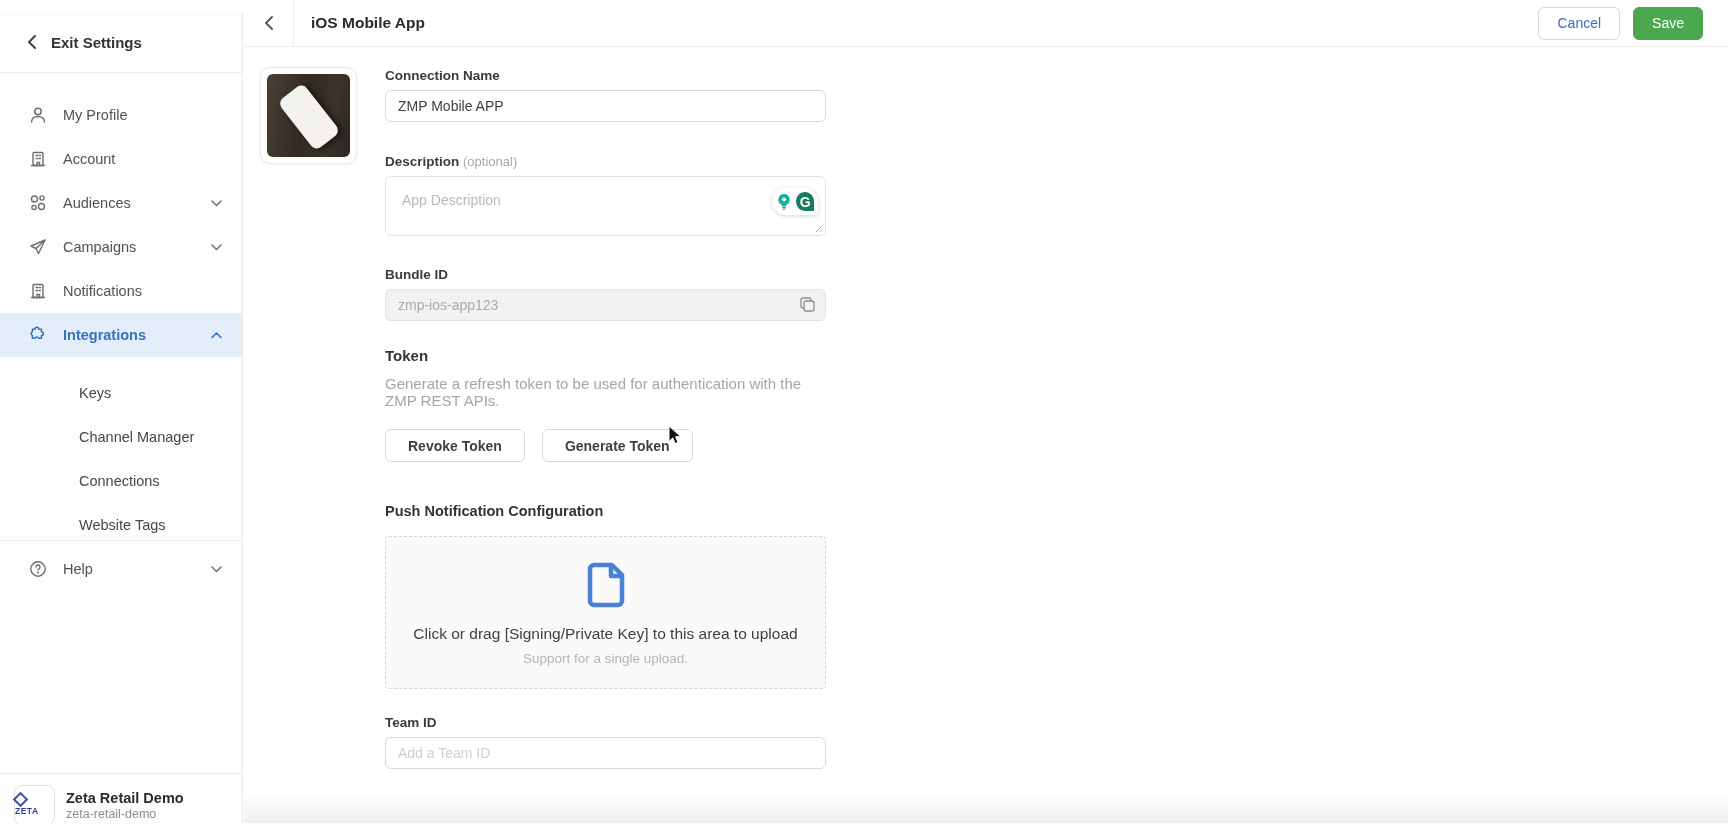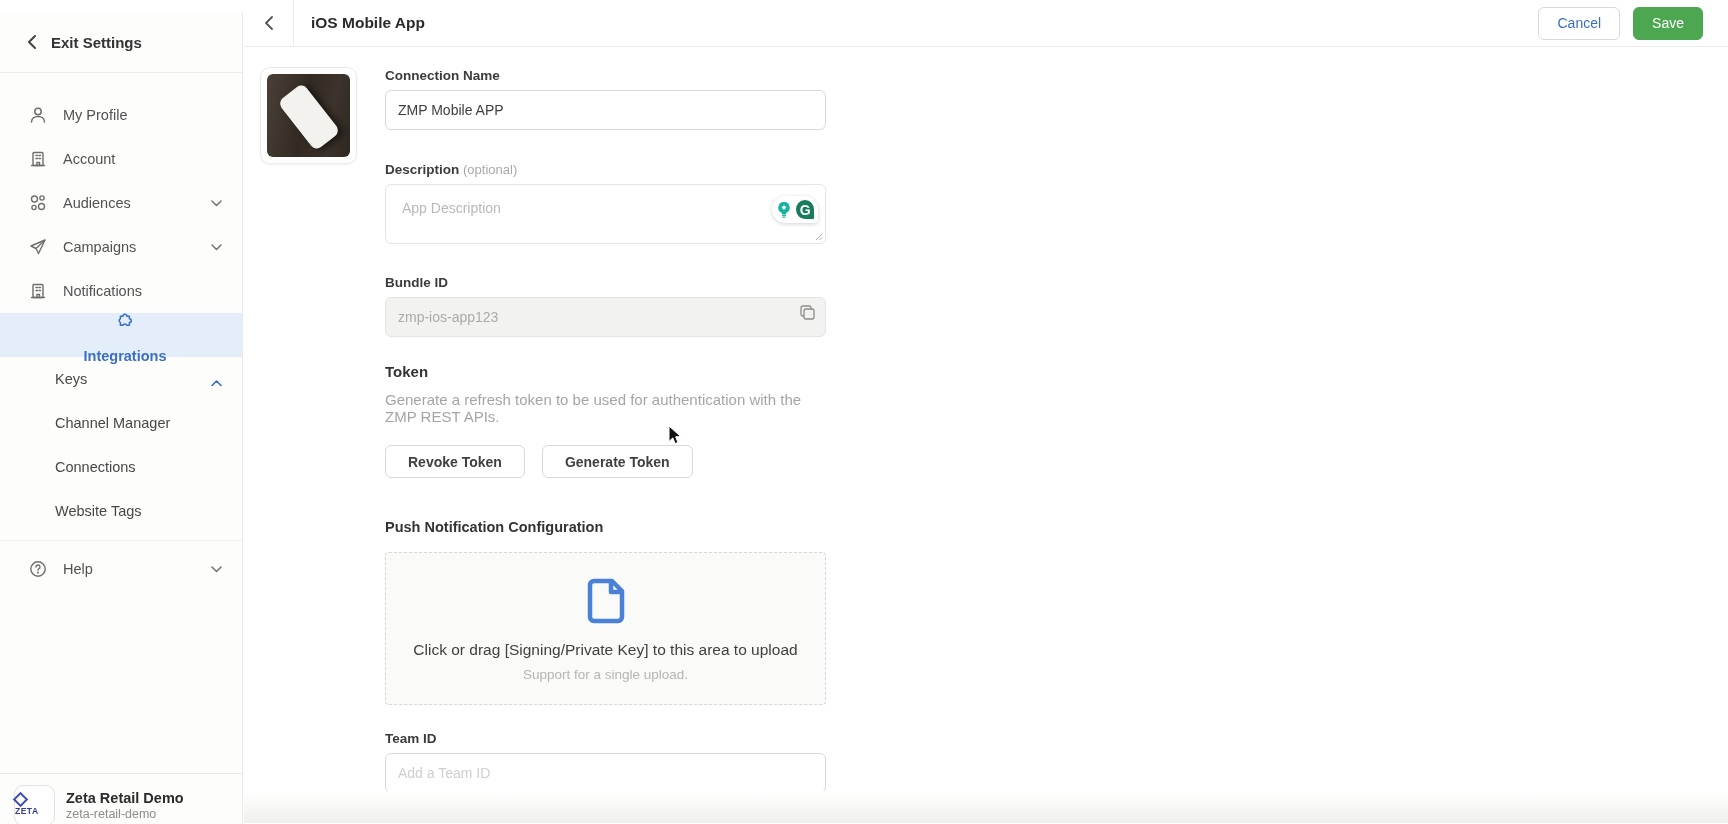--- a/index.html
+++ b/index.html
@@ -13,25 +13,25 @@
     padding-left:27px; gap:15px; border-bottom:1px solid #ececea; cursor:pointer; }
   .exit-header .chev { color:#444; display:flex; }
   .exit-header .lbl { font-size:15px; font-weight:700; color:#333; }
   .nav { padding-top:12px; }
   .nav-item { height:44px; display:flex; align-items:center; padding:0 20px 0 28px;
     gap:16px; font-size:14.5px; color:#525252; cursor:pointer; }
   .nav-item .ic { width:19px; height:19px; flex:0 0 19px; display:flex; align-items:center; justify-content:center; }
   .nav-item .ic svg { stroke:#6e6e6e; }
   .nav-item .chev-r { margin-left:auto; display:flex; }
   .nav-item .chev-r svg { stroke:#777; }
-  .nav-item.active { background:#e3eefa; color:#3a6fc2; font-weight:700;flex-direction:column; }
+  .nav-item.active { background:#e3eefa; color:#3a6fc2; font-weight:700; }
   .nav-item.active .ic svg { stroke:#3a6fc2; }
   .nav-item.active .chev-r svg { stroke:#3a6fc2; }
-  .sub-item { height:44px; display:flex; align-items:center; padding-left:55px;
-    font-size:14.5px; color:#474747; cursor:pointer; }
+  .sub-item { height:44px; display:flex; align-items:flex-end; padding-left:55px;
+    font-size:14.5px; color:#474747; cursor:pointer;margin-left:24px; }
   .nav-divider { border-top:1px solid #eeeeec; margin:7px 0 6px 0; }
   .org { margin-top:auto; border-top:1px solid #e9e9e7; height:63px; display:flex;
     align-items:center; padding:0 14px; gap:11px; cursor:pointer; }
   .zeta-logo { width:41px; height:41px; background:#fff; border:1px solid #e2e2e0;
     border-radius:9px; display:flex; flex-direction:column; align-items:flex-start;
     justify-content:center; gap:1px; }
   .zeta-diamond { width:11px; height:11px; border:2px solid #3d4db5; transform:rotate(45deg); }
   .zeta-word { font-size:8.5px; font-weight:700; color:#2f3d99; letter-spacing:0.5px; }
   .org-name { font-size:14.5px; font-weight:700; color:#2b2b2b; line-height:1.25; }
   .org-slug { font-size:12.5px; color:#8d8d8d; }
@@ -56,21 +56,21 @@
     box-shadow:0 1px 3px rgba(0,0,0,0.06); }
   .thumb-img { width:100%; height:100%; border-radius:6px; position:relative; overflow:hidden;
     background:linear-gradient(100deg,#4a4037 0%,#322a23 45%,#3c342c 75%,#2e2720 100%); }
   .thumb-phone { position:absolute; left:26px; top:12px; width:32px; height:62px;
     background:#f3f2ee; border-radius:7px; transform:rotate(-38deg);
     box-shadow:3px 4px 7px rgba(0,0,0,0.55); }
 
   .form { position:absolute; left:141px; top:0; width:441px; }
   .field-label { font-size:13.5px; font-weight:700; color:#3b3b3b; }
   .opt-hint { font-weight:400; color:#a9a9a9; font-size:13px; }
-  .txt-input { width:100%; height:40px; border:1px solid #d9d9d9; border-radius:6px;
+  .txt-input { width:100%; height:32px; border:1px solid #d9d9d9; border-radius:6px;
     background:#fff; padding:8px 12px; font-size:14px; color:#404040; font-family:inherit; outline:none; }
   .txt-input::placeholder { color:#cfcfcd; }
   .txt-input.disabled { background:#f2f2f0; border-color:#e4e4e2; color:#aaaaa8; padding-right:40px; }
 
   #conn-label { margin-top:21px; }
   #conn-input { margin-top:7px; }
   #desc-label { margin-top:32px; }
   .desc-wrap { position:relative; margin-top:7px; }
   .desc-area { width:100%; height:60px; border:1px solid #e4e4e2; border-radius:6px;
     resize:none; padding:15px 16px; font-size:14px; font-family:inherit; color:#404040; outline:none; }

